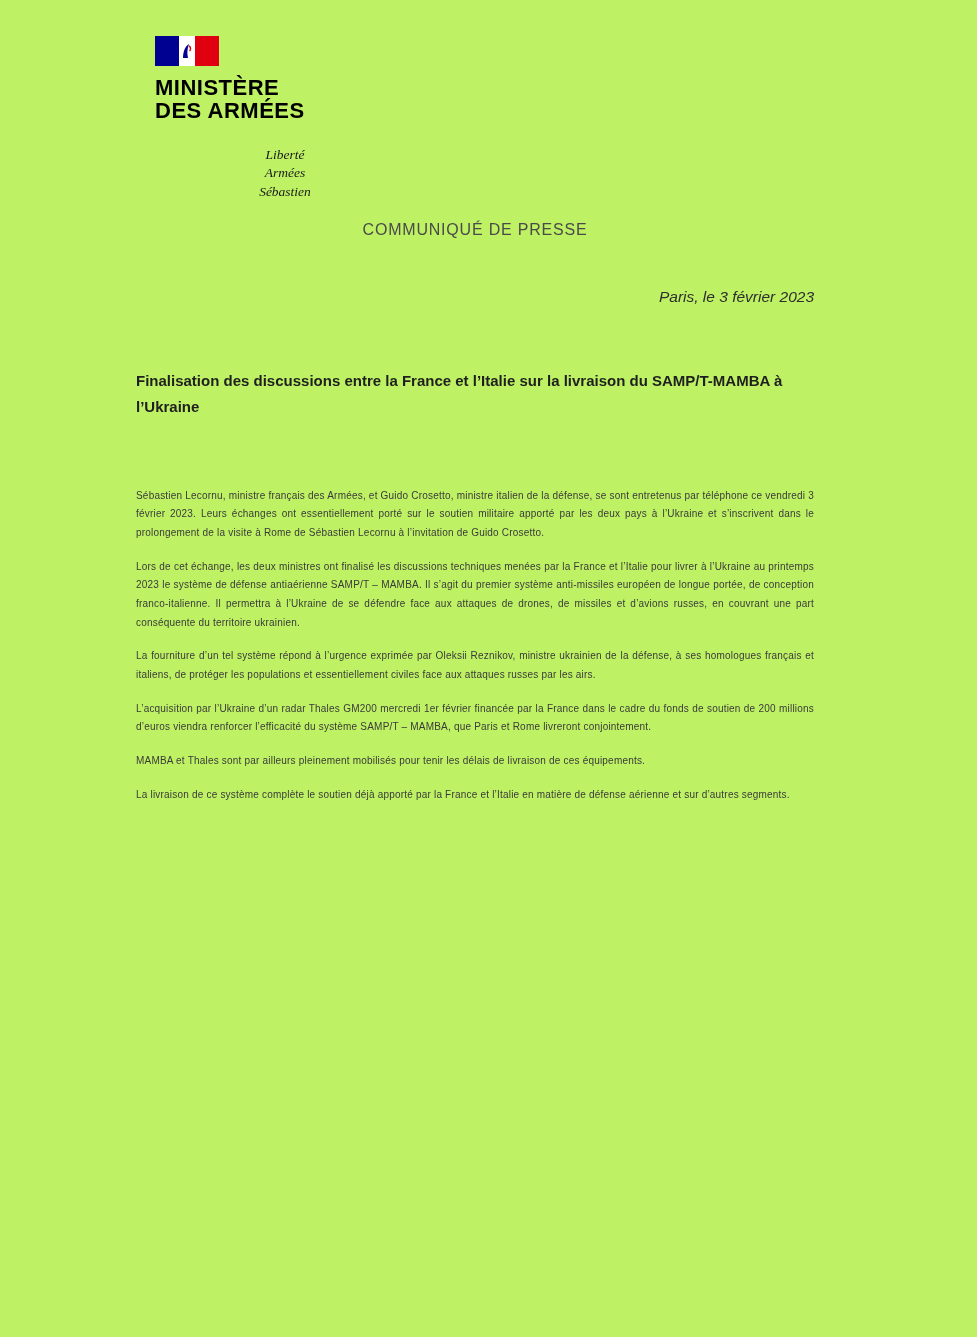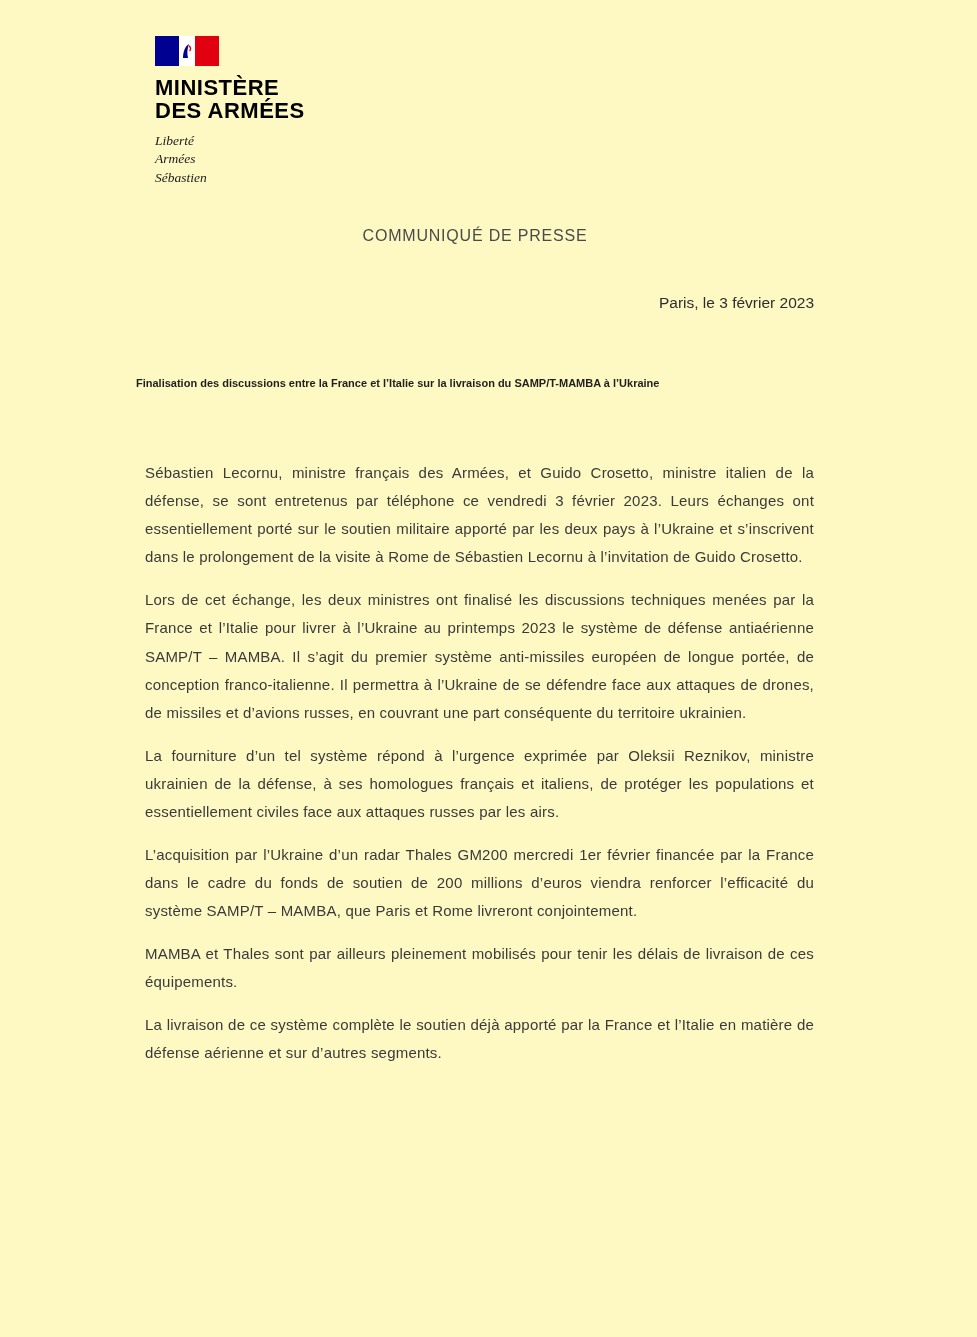--- a/index.html
+++ b/index.html
@@ -4,21 +4,21 @@
 <style>
   html, body {
     margin: 0;
     padding: 0;
     background: #ffffff;
   }
   .page {
     position: relative;
     width: 977px;
     height: 1337px;
-    background: #fef9c3;
+    background: #bef264;
     font-family: "Liberation Sans", sans-serif;
     overflow: hidden;
   }
   
   .logo-block {
     position: absolute;
     top: 36px;
     left: 155px;
     width: 260px;
   }
@@ -38,63 +38,65 @@
   }
   .ministry-name {
     font-size: 22px;
     font-weight: bold;
     color: #000000;
     letter-spacing: 0.5px;
     line-height: 1.05;
     margin: 0;
   }
   .motto {
-    margin-top: 10px;
+    margin-top: 24px;
     font-family: "Liberation Serif", serif;
     font-style: italic;
     font-size: 13.5px;
     color: #1a1a1a;
     line-height: 1.35;
+    text-align: center;
   }
   
   .content-col {
     position: absolute;
     left: 136px;
     width: 678px;
-    top: 8px;
+    top: 2px;
   }
   .press-header {
     margin-top: 212px;
     text-align: center;
     color: #4a4a4a;
     font-size: 16px;
     letter-spacing: 0.8px;
     line-height: 2;
   }
   .dateline {
     margin-top: 42px;
     text-align: right;
     font-size: 15.5px;
     color: #2e2e2e;
+    font-style: italic;
   }
   
   .doc-title {
     margin-top: 62px;
-    font-size: 11px;
+    font-size: 15px;
     font-weight: bold;
     color: #1f1f1f;
     line-height: 1.75;
   }
   
   .body-text {
     margin-top: 66px;
   }
   .body-para {
-    margin: 0 0 15px 9px;
-    font-size: 15px;
+    margin: 0 0 15px 0;
+    font-size: 10px;
     color: #3a3a3a;
     line-height: 1.87;
     text-align: justify;
     letter-spacing: 0.2px;
   }
 </style>
 </head>
 <body>
 
 <div class="page">

